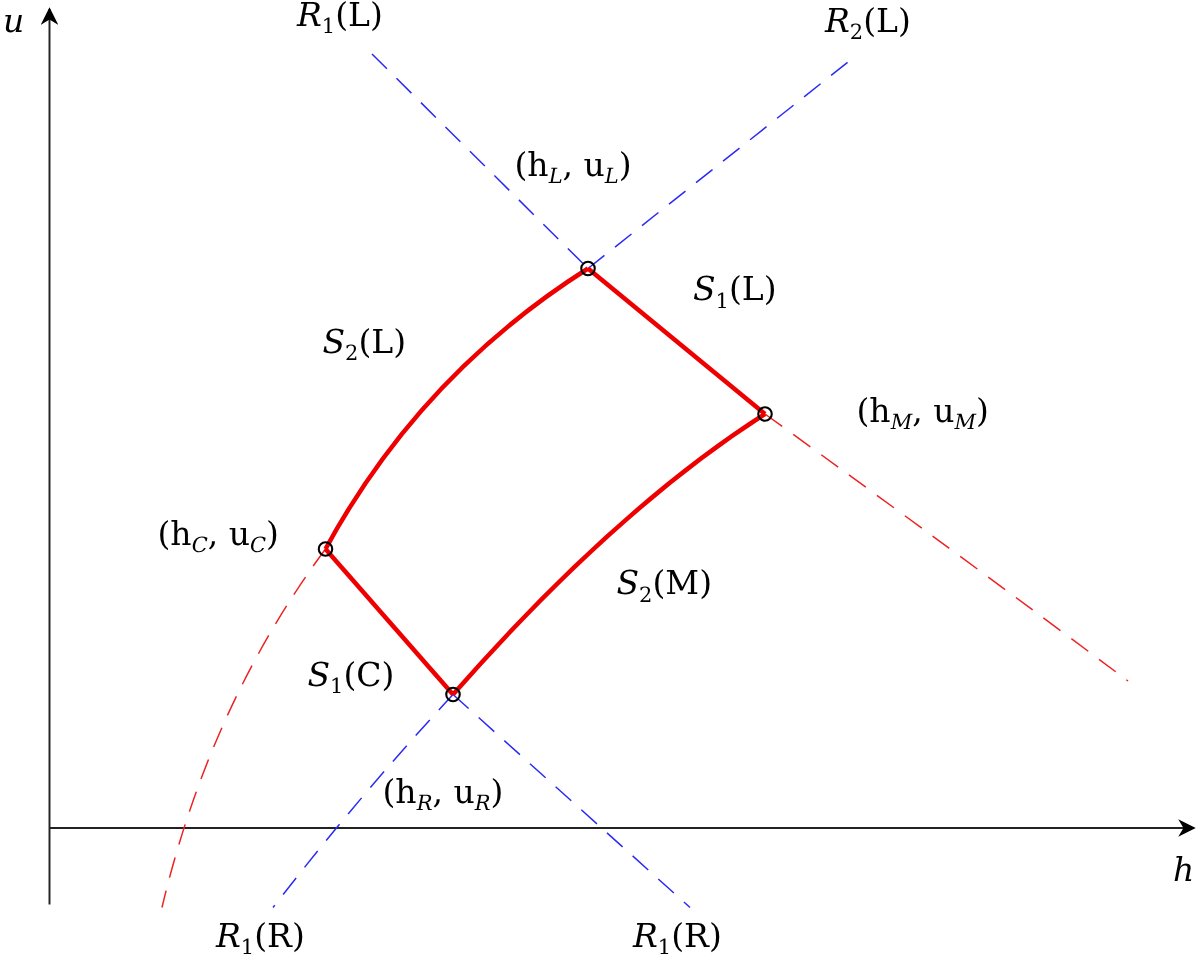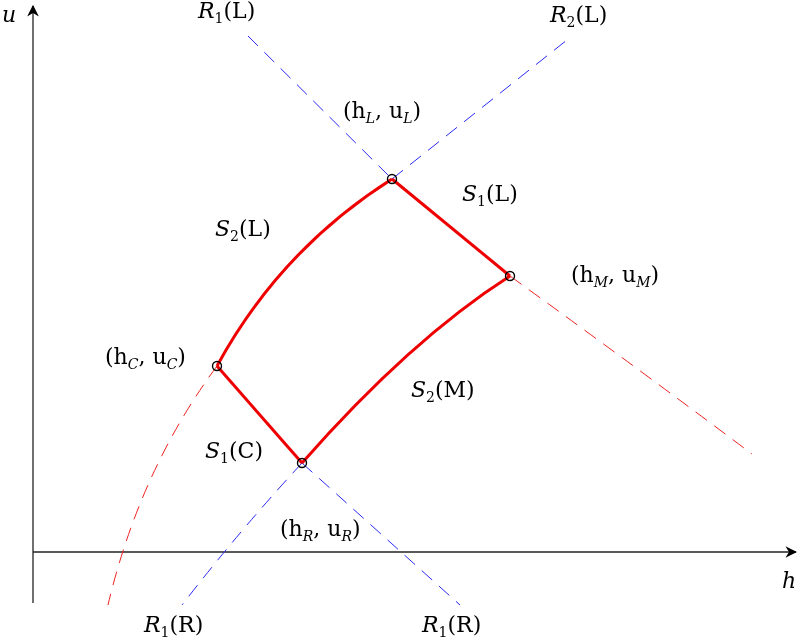--- a/index.html
+++ b/index.html
@@ -80,15 +80,15 @@
 
 <div class="lbl" style="left:343px; top:100px;">
   <span>(h</span><i class="sub">L</i><span>, u</span><i class="sub">L</i><span>)</span>
 </div>
 <div class="lbl" style="left:543px; top:264px;margin-left:28px;">
   <span>(h</span><i class="sub">M</i><span>, u</span><i class="sub">M</i><span>)</span>
 </div>
 <div class="lbl" style="left:105px; top:346px;">
   <span>(h</span><i class="sub">C</i><span>, u</span><i class="sub">C</i><span>)</span>
 </div>
-<div class="lbl" style="left:255px; top:518px;margin-left:25px;">
+<div class="lbl" style="left:255px; top:518px;">
   <span>(h</span><i class="sub">R</i><span>, u</span><i class="sub">R</i><span>)</span>
 </div>
 
 </body></html>

